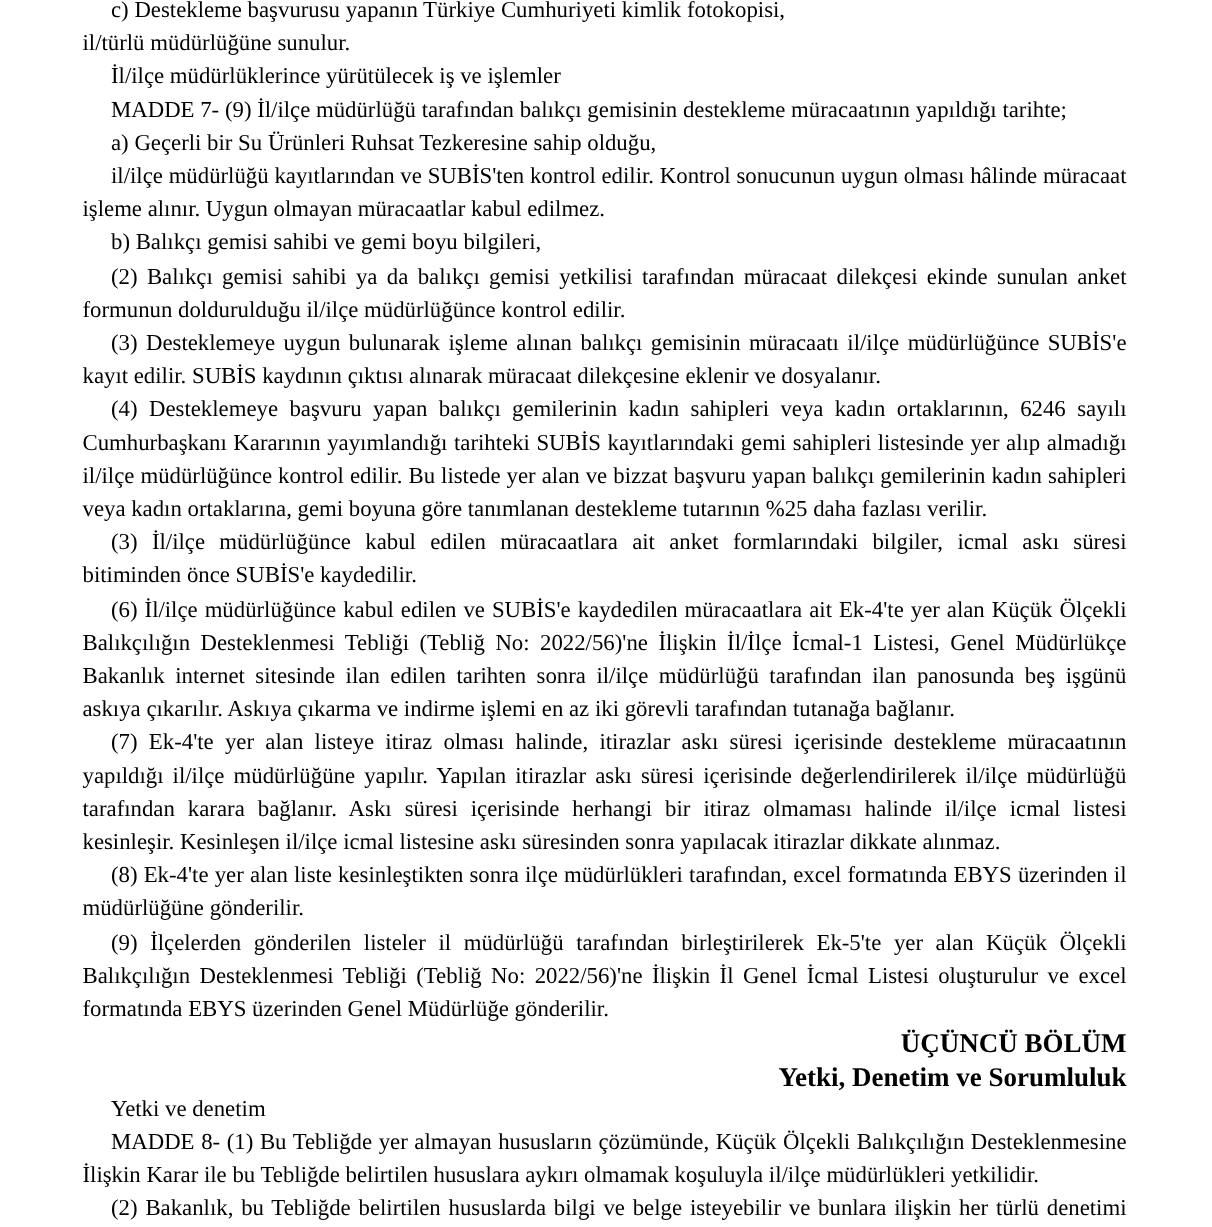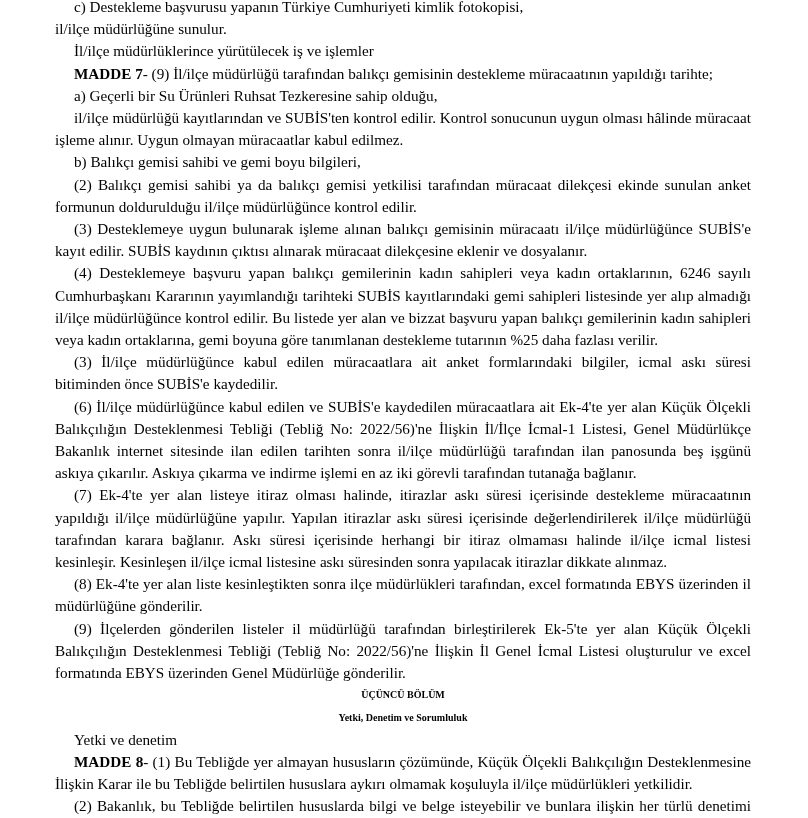--- a/index.html
+++ b/index.html
@@ -48,42 +48,42 @@
     padding: 0;
     font-size: 15.2px;
     line-height: 22.2px;
     font-weight: normal;
     text-indent: 19px;
     text-align: left;
   }
   p.center-heading {
     margin: 0;
     padding: 0;
-    font-size: 10px;
+    font-size: 18px;
     line-height: 22.2px;
     font-weight: bold;
-    text-align: center;
+    text-align: right;
   }
   .madde {
-    font-weight: bold;
+    font-weight: normal;
   }
   
   .clipped-top {
     margin-top: 0;
   }
 </style>
 </head>
 <body>
 
 <div class="page">
   <div class="doc-body">
 
     <p class="para indent clipped-top">c) Destekleme başvurusu yapanın Türkiye Cumhuriyeti kimlik fotokopisi,</p>
 
-    <p class="para last-left">il/ilçe müdürlüğüne sunulur.</p>
+    <p class="para last-left">il/türlü müdürlüğüne sunulur.</p>
 
     <p class="heading-bold">İl/ilçe müdürlüklerince yürütülecek iş ve işlemler</p>
 
     <p class="para indent"><span class="madde">MADDE 7</span><span>- (9) İl/ilçe müdürlüğü tarafından balıkçı gemisinin destekleme müracaatının yapıldığı tarihte;</span></p>
 
     <p class="para indent last-left">a) Geçerli bir Su Ürünleri Ruhsat Tezkeresine sahip olduğu,</p>
 
     <p class="para indent">il/ilçe müdürlüğü kayıtlarından ve SUBİS'ten kontrol edilir. Kontrol sonucunun uygun olması hâlinde müracaat işleme alınır. Uygun olmayan müracaatlar kabul edilmez.</p>
 
     <p class="para indent last-left">b) Balıkçı gemisi sahibi ve gemi boyu bilgileri,</p>

